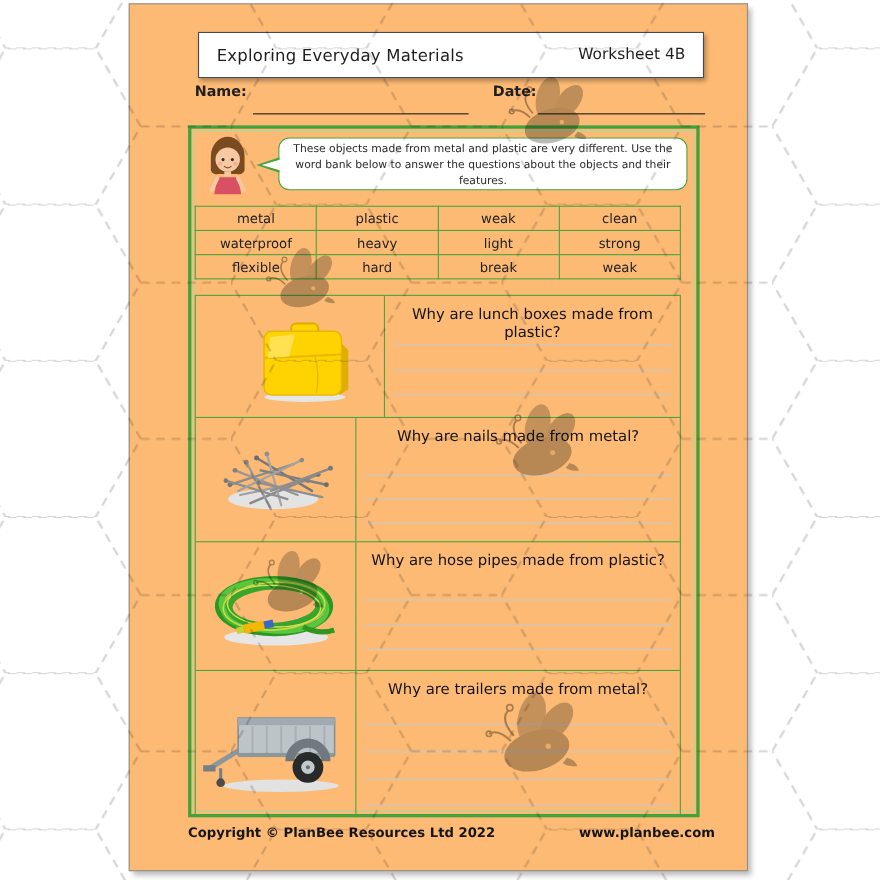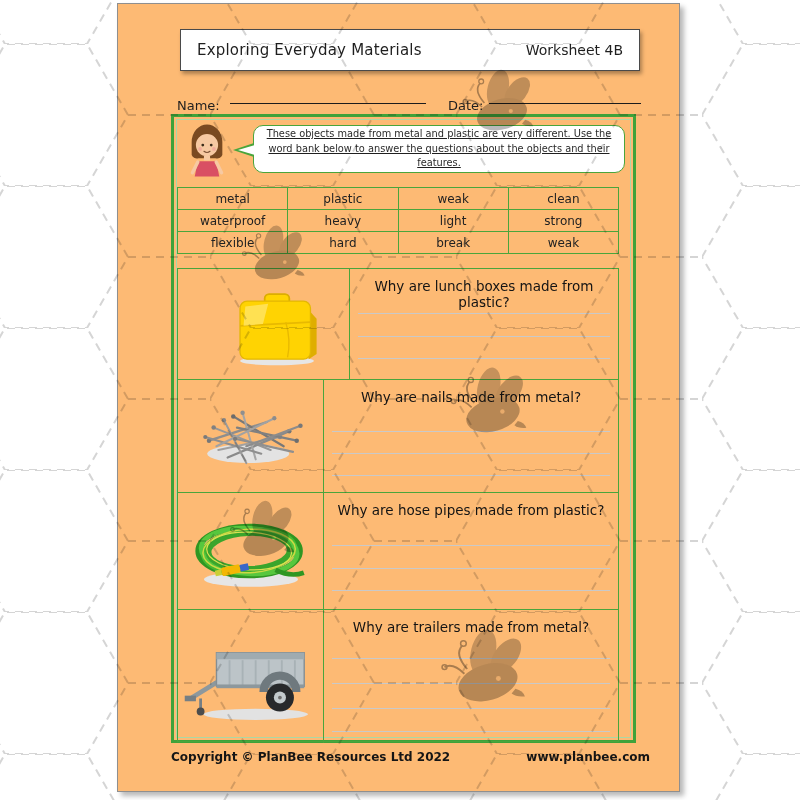--- a/index.html
+++ b/index.html
@@ -14,38 +14,38 @@
 
   
   .title-box { position:absolute; left:62px; top:25px; width:460px; height:42px;
                background:#fff; border:1px solid #4a4a4a;
                box-shadow:2px 3px 4px rgba(0,0,0,0.32);
                display:flex; align-items:center; justify-content:space-between;
                padding:0 16px; }
   .title-main { font-size:15px; letter-spacing:0.2px; }
   .title-ws   { font-size:14px;margin-left:28px; }
 
-  .field-label { position:absolute; top:94px; font-size:13px; font-weight:normal; }
+  .field-label { position:absolute; top:72px; font-size:13px; font-weight:bold; }
   .name-label { left:59px; }
   .date-label { left:330px; }
   .write-rule { position:absolute; top:99px; height:0; border-bottom:1.6px solid #1c1c1c; }
   .name-rule { left:112px; width:196px; }
   .date-rule { left:371px; width:152px; }
 
   
   .green-box { position:absolute; left:53px; top:110px; width:465px; height:629px;
                border:3px solid #3fa23a; background:transparent; }
   .green-inner { position:absolute; inset:2px; border:1px solid #acd8a4; pointer-events:none; }
 
   
   .girl { position:absolute; left:10px; top:4px; }
   .bubble { position:absolute; left:79px; top:8px; width:372px; height:48px;
             border:1.5px solid #4aa53c; border-radius:10px; background:#fff;
-            display:flex; align-items:center; justify-content:center;
-            padding:3px 12px;text-decoration:underline; }
+            display:flex; justify-content:center;
+            padding:3px 12px; }
   .bubble-text { font-size:9.8px; line-height:1.5; text-align:center; color:#2a2a2a; }
   .tail-outer { position:absolute; left:-21px; top:17px; width:0; height:0;
                 border-top:7px solid transparent; border-bottom:7px solid transparent;
                 border-right:21px solid #4aa53c; }
   .tail-inner { position:absolute; left:-16px; top:19px; width:0; height:0;
                 border-top:5px solid transparent; border-bottom:5px solid transparent;
                 border-right:17px solid #ffffff; }
 
   
   table.word-bank { position:absolute; left:3px; top:70px; width:442px;

